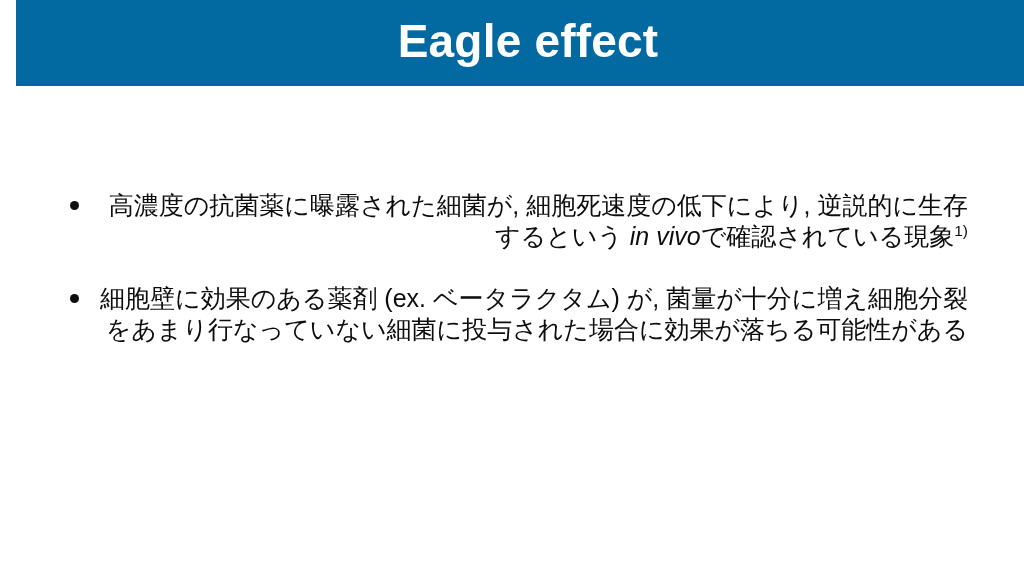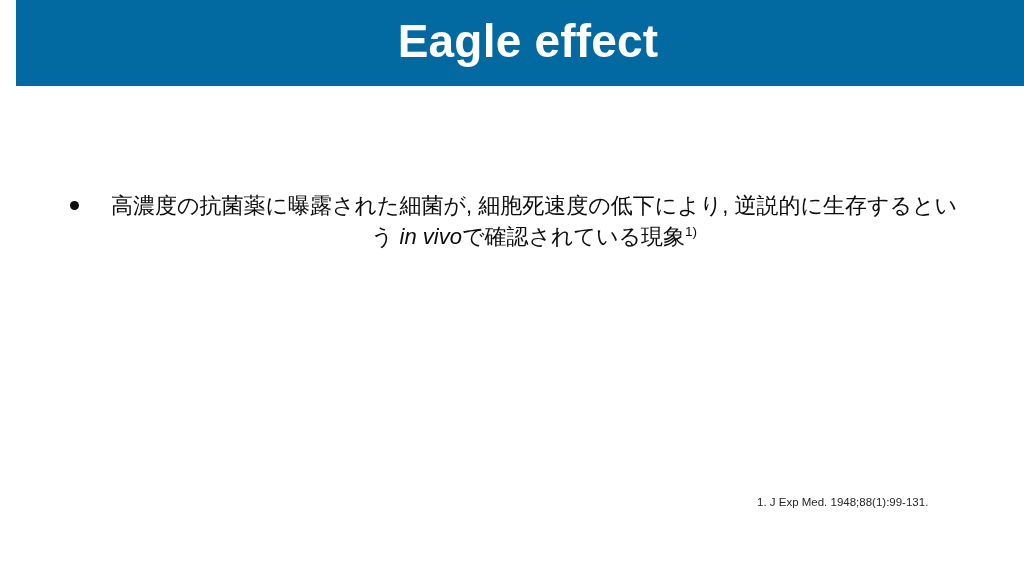--- a/index.html
+++ b/index.html
@@ -58,23 +58,23 @@
     margin: 0;
     padding: 0;
     list-style: none;
   }
 
   .bullet-item {
     position: relative;
     padding-left: 32px;
     margin-bottom: 31px;
     color: #0d0d0d;
-    font-size: 22px;
+    font-size: 25px;
     line-height: 31px;
-    text-align: center;
+    text-align: right;
   }
   .bullet-item:last-child {
     margin-bottom: 0;
   }
 
   .bullet-marker {
     position: absolute;
     left: 2px;
     top: 11px;
     width: 9px;
@@ -123,21 +123,24 @@
 
 <div class="slide-body">
 
   <ul class="bullet-list">
 
     <li class="bullet-item">
       <span class="bullet-marker"></span>
       <span class="bullet-text"><span>高濃度の抗菌薬に曝露された細菌が, 細胞死速度の低下により, 逆説的に生存するという </span><span class="italic-term">in vivo</span><span>で確認されている現象</span><sup class="ref-mark">1)</sup></span>
     </li>
 
+    <li class="bullet-item">
+      <span class="bullet-marker"></span>
+      <span class="bullet-text">細胞壁に効果のある薬剤 (ex. ベータラクタム) が, 菌量が十分に増え細胞分裂をあまり行なっていない細菌に投与された場合に効果が落ちる可能性がある</span>
+    </li>
 
 
   </ul>
 
   <ul class="footnotes">
-    <li class="footnote-item">1. J Exp Med. 1948;88(1):99-131.</li>
   </ul>
 
 </div>
 
 </body></html>

